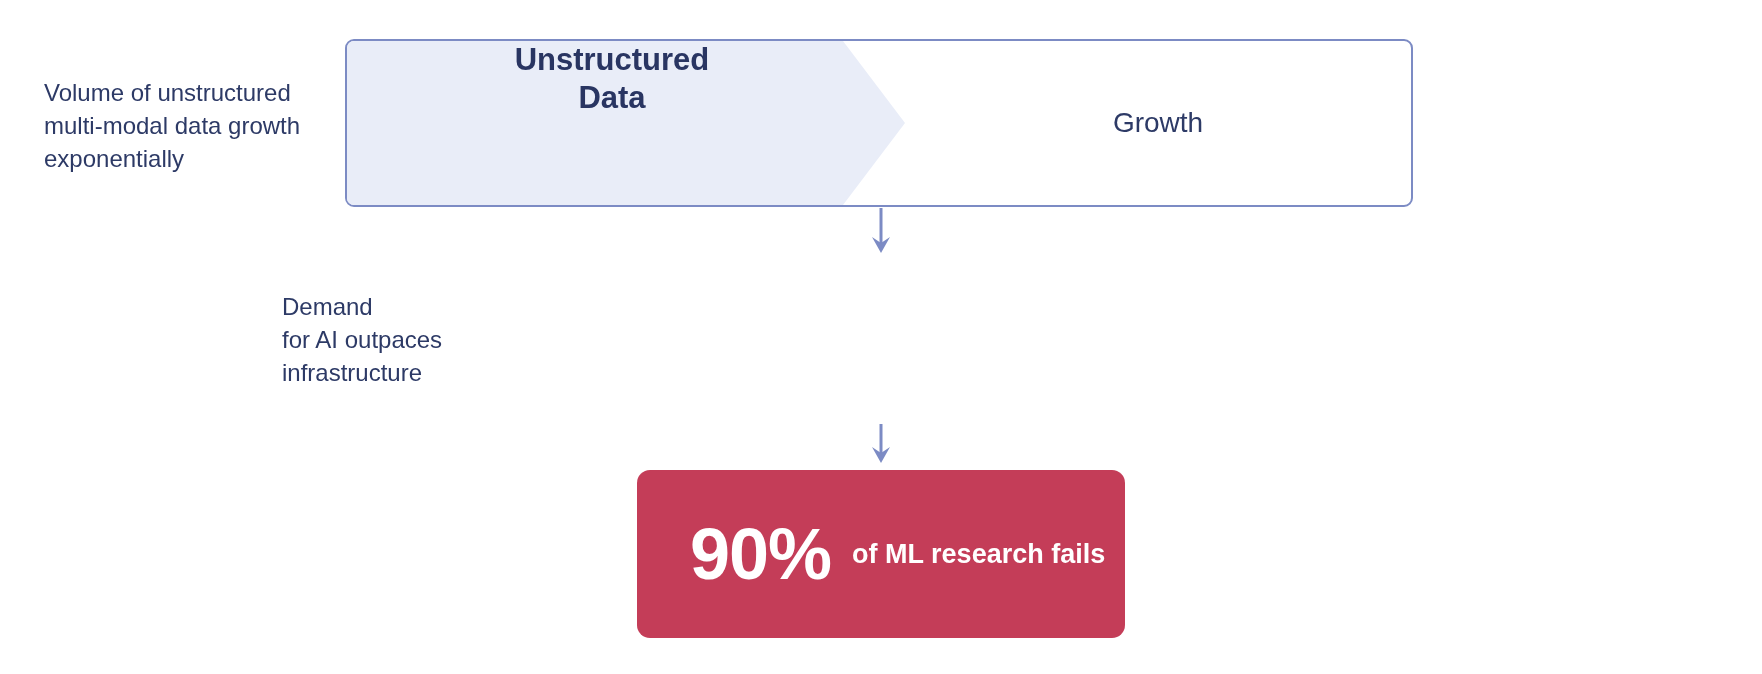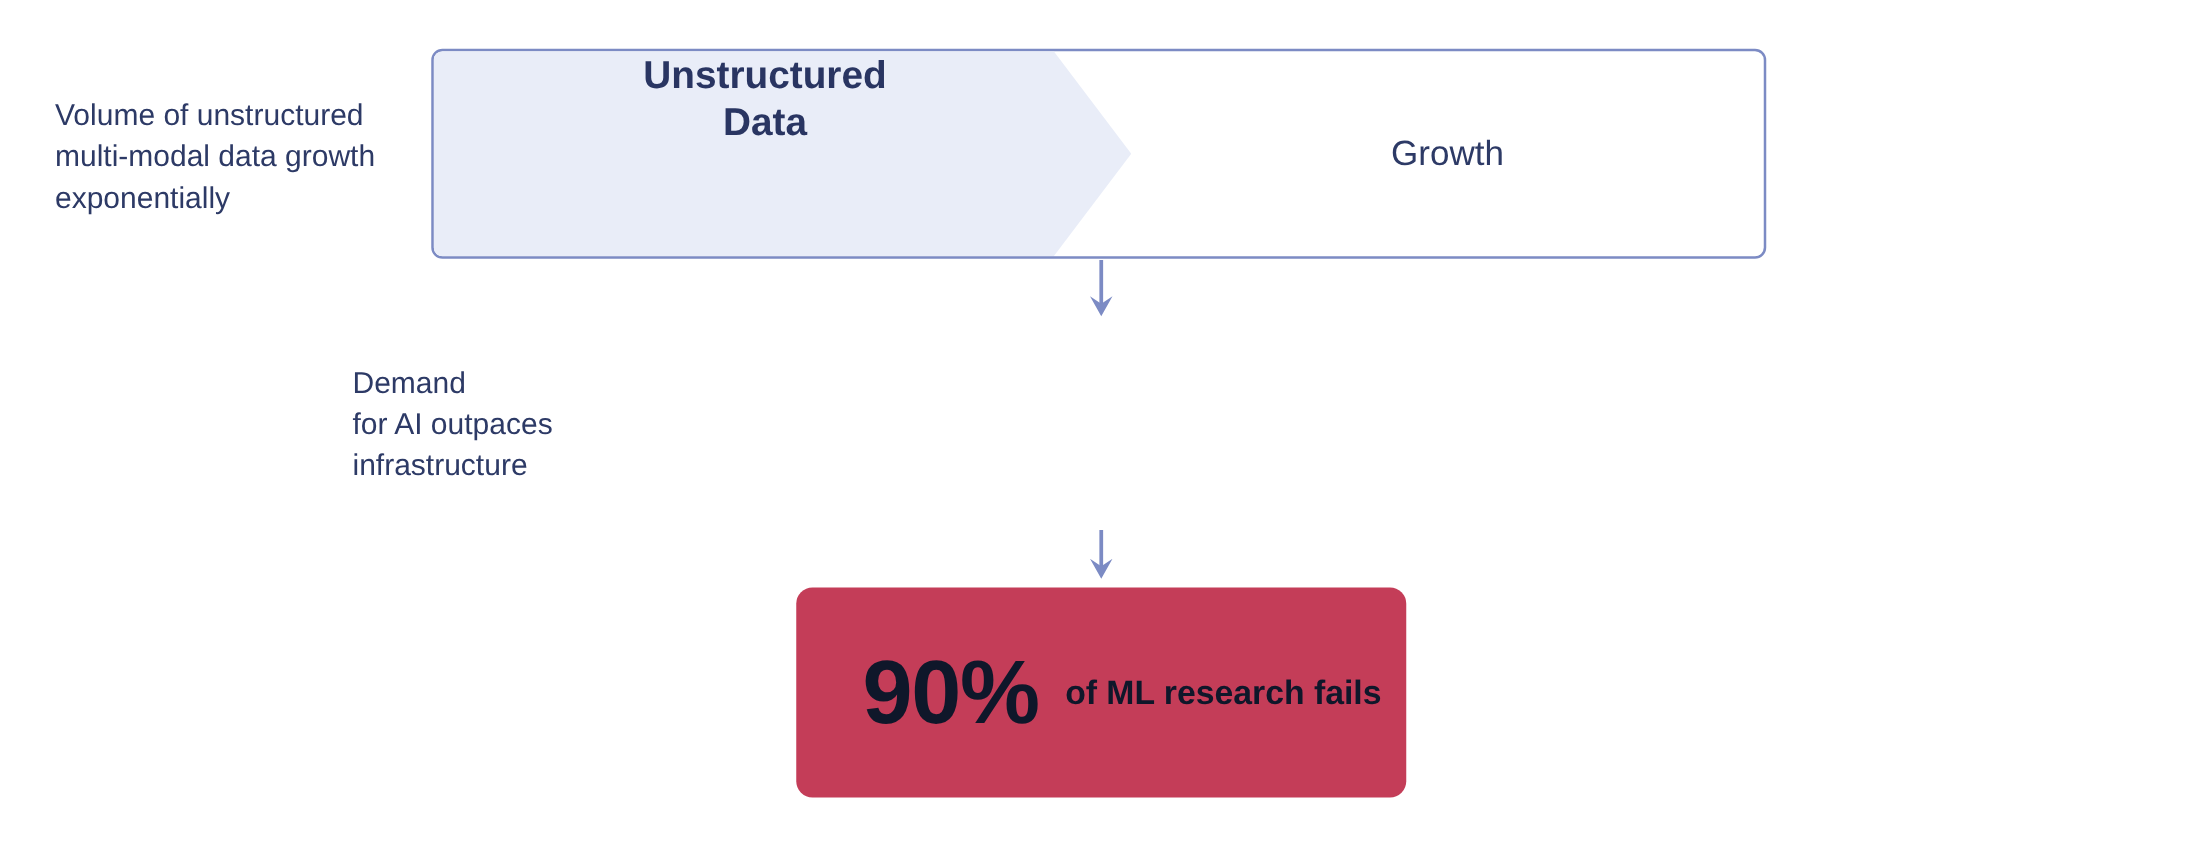--- a/index.html
+++ b/index.html
@@ -56,21 +56,21 @@
   .arrow1{left:869px;top:208px;}
   .arrow2{left:869px;top:424px;}
   .stat-card{
     position:absolute;
     left:637px;top:470px;width:488px;height:168px;
     box-sizing:border-box;
     background:var(--stat-red,#c43d58);
     border-radius:13px;
     display:flex;align-items:center;
     padding-left:53px;
-    color:#0f172a;
+    color:#ffffff;
   }
   .stat-value{
     font-size:72px;
     font-weight:bold;
     letter-spacing:-1px;
     line-height:1;
   }
   .stat-text{margin-left:21px;}
   .stat-line1{font-weight:bold;font-size:27px;line-height:33px;}
   .stat-line2{font-size:27px;line-height:33px;}

